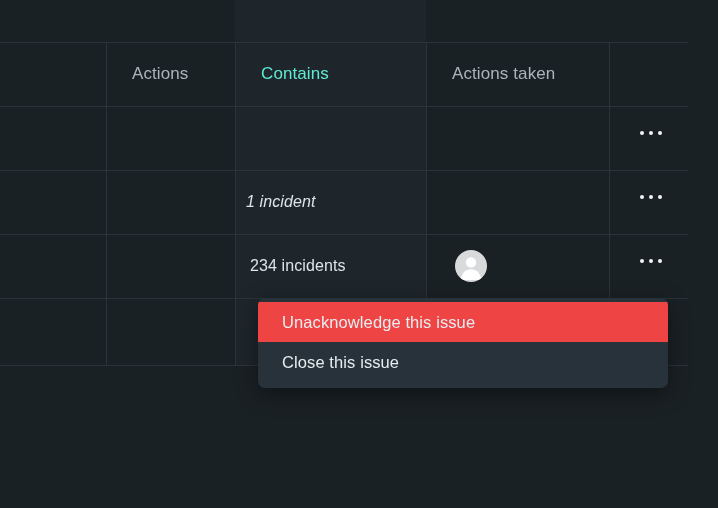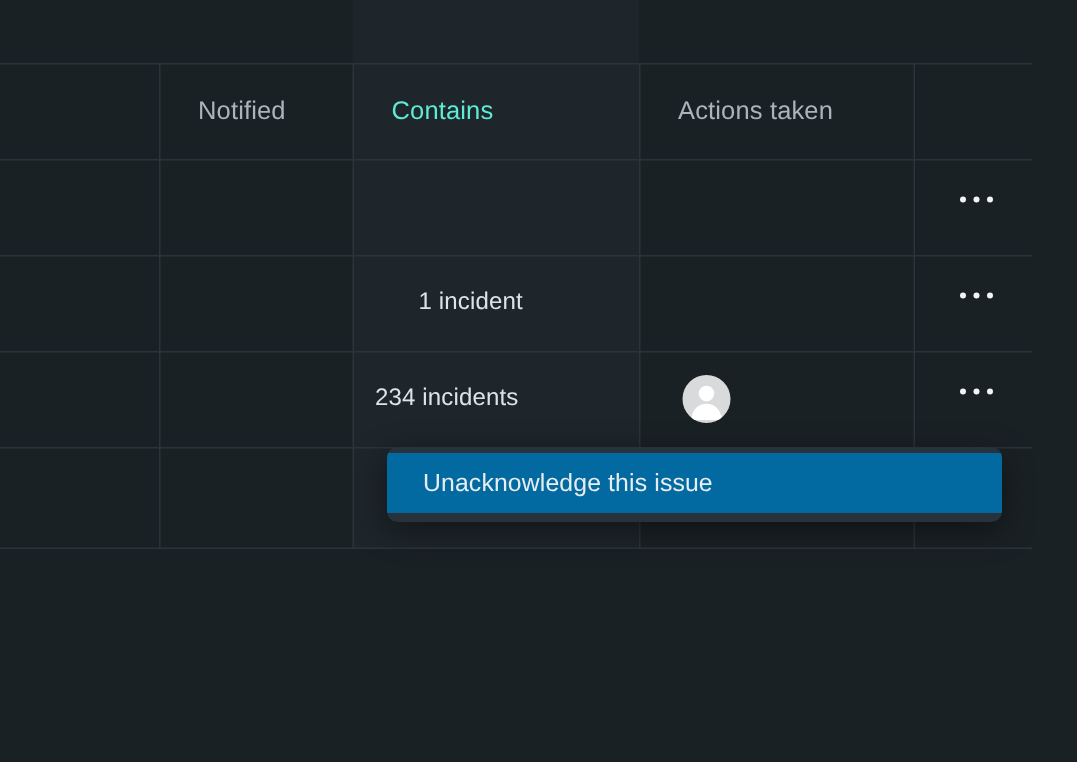--- a/index.html
+++ b/index.html
@@ -121,21 +121,21 @@
     height: 40px;
     display: flex;
     align-items: center;
     padding-left: 24px;
     font-size: 16.5px;
     color: #e7edf1;
     cursor: pointer;
     letter-spacing: 0.1px;
   }
   .menu-item.active {
-    background: #0369a1;
+    background: #ef4444;
   }
 </style>
 </head>
 <body>
 
 <div id="table-region">
 
   <div class="col-highlight"></div>
 
   <div class="hline" style="top:42px;"></div>
@@ -144,38 +144,38 @@
   <div class="hline" style="top:234px;"></div>
   <div class="hline" style="top:298px;"></div>
   <div class="hline" style="top:365px;"></div>
 
   <div class="vline" style="left:106px;"></div>
   <div class="vline" style="left:235px;"></div>
   <div class="vline" style="left:426px;"></div>
   <div class="vline" style="left:609px;"></div>
 
   <div class="cell header-cell" style="left:106px; width:129px;">
-    <span>Notified</span>
+    <span>Actions</span>
   </div>
 
   <div class="cell header-cell bright" style="left:235px; width:191px;">
     <span>Contains</span>
   </div>
 
   <div class="cell header-cell" style="left:426px; width:183px;">
     <span>Actions taken</span>
   </div>
 
   <div class="kebab" style="left:640px; top:131px;">
     <span></span>
     <span></span>
     <span></span>
   </div>
 
-  <div class="cell body-cell" style="left:253px; top:170px; width:191px;">
+  <div class="cell body-cell" style="left:220px; top:170px; width:191px;font-style:italic;">
     <span>1 incident</span>
   </div>
   <div class="kebab" style="left:640px; top:195px;">
     <span></span>
     <span></span>
     <span></span>
   </div>
 
   <div class="cell body-cell" style="left:235px; top:234px; width:191px;padding-left:15px;">
     <span>234 incidents</span>
@@ -197,13 +197,16 @@
   <div class="cell body-cell" style="left:235px; top:298px; width:191px;">
     <span></span>
   </div>
 
 </div>
 
 <div id="context-menu">
   <div class="menu-item active">
     <span>Unacknowledge this issue</span>
   </div>
+  <div class="menu-item">
+    <span>Close this issue</span>
+  </div>
 </div>
 
 </body></html>

